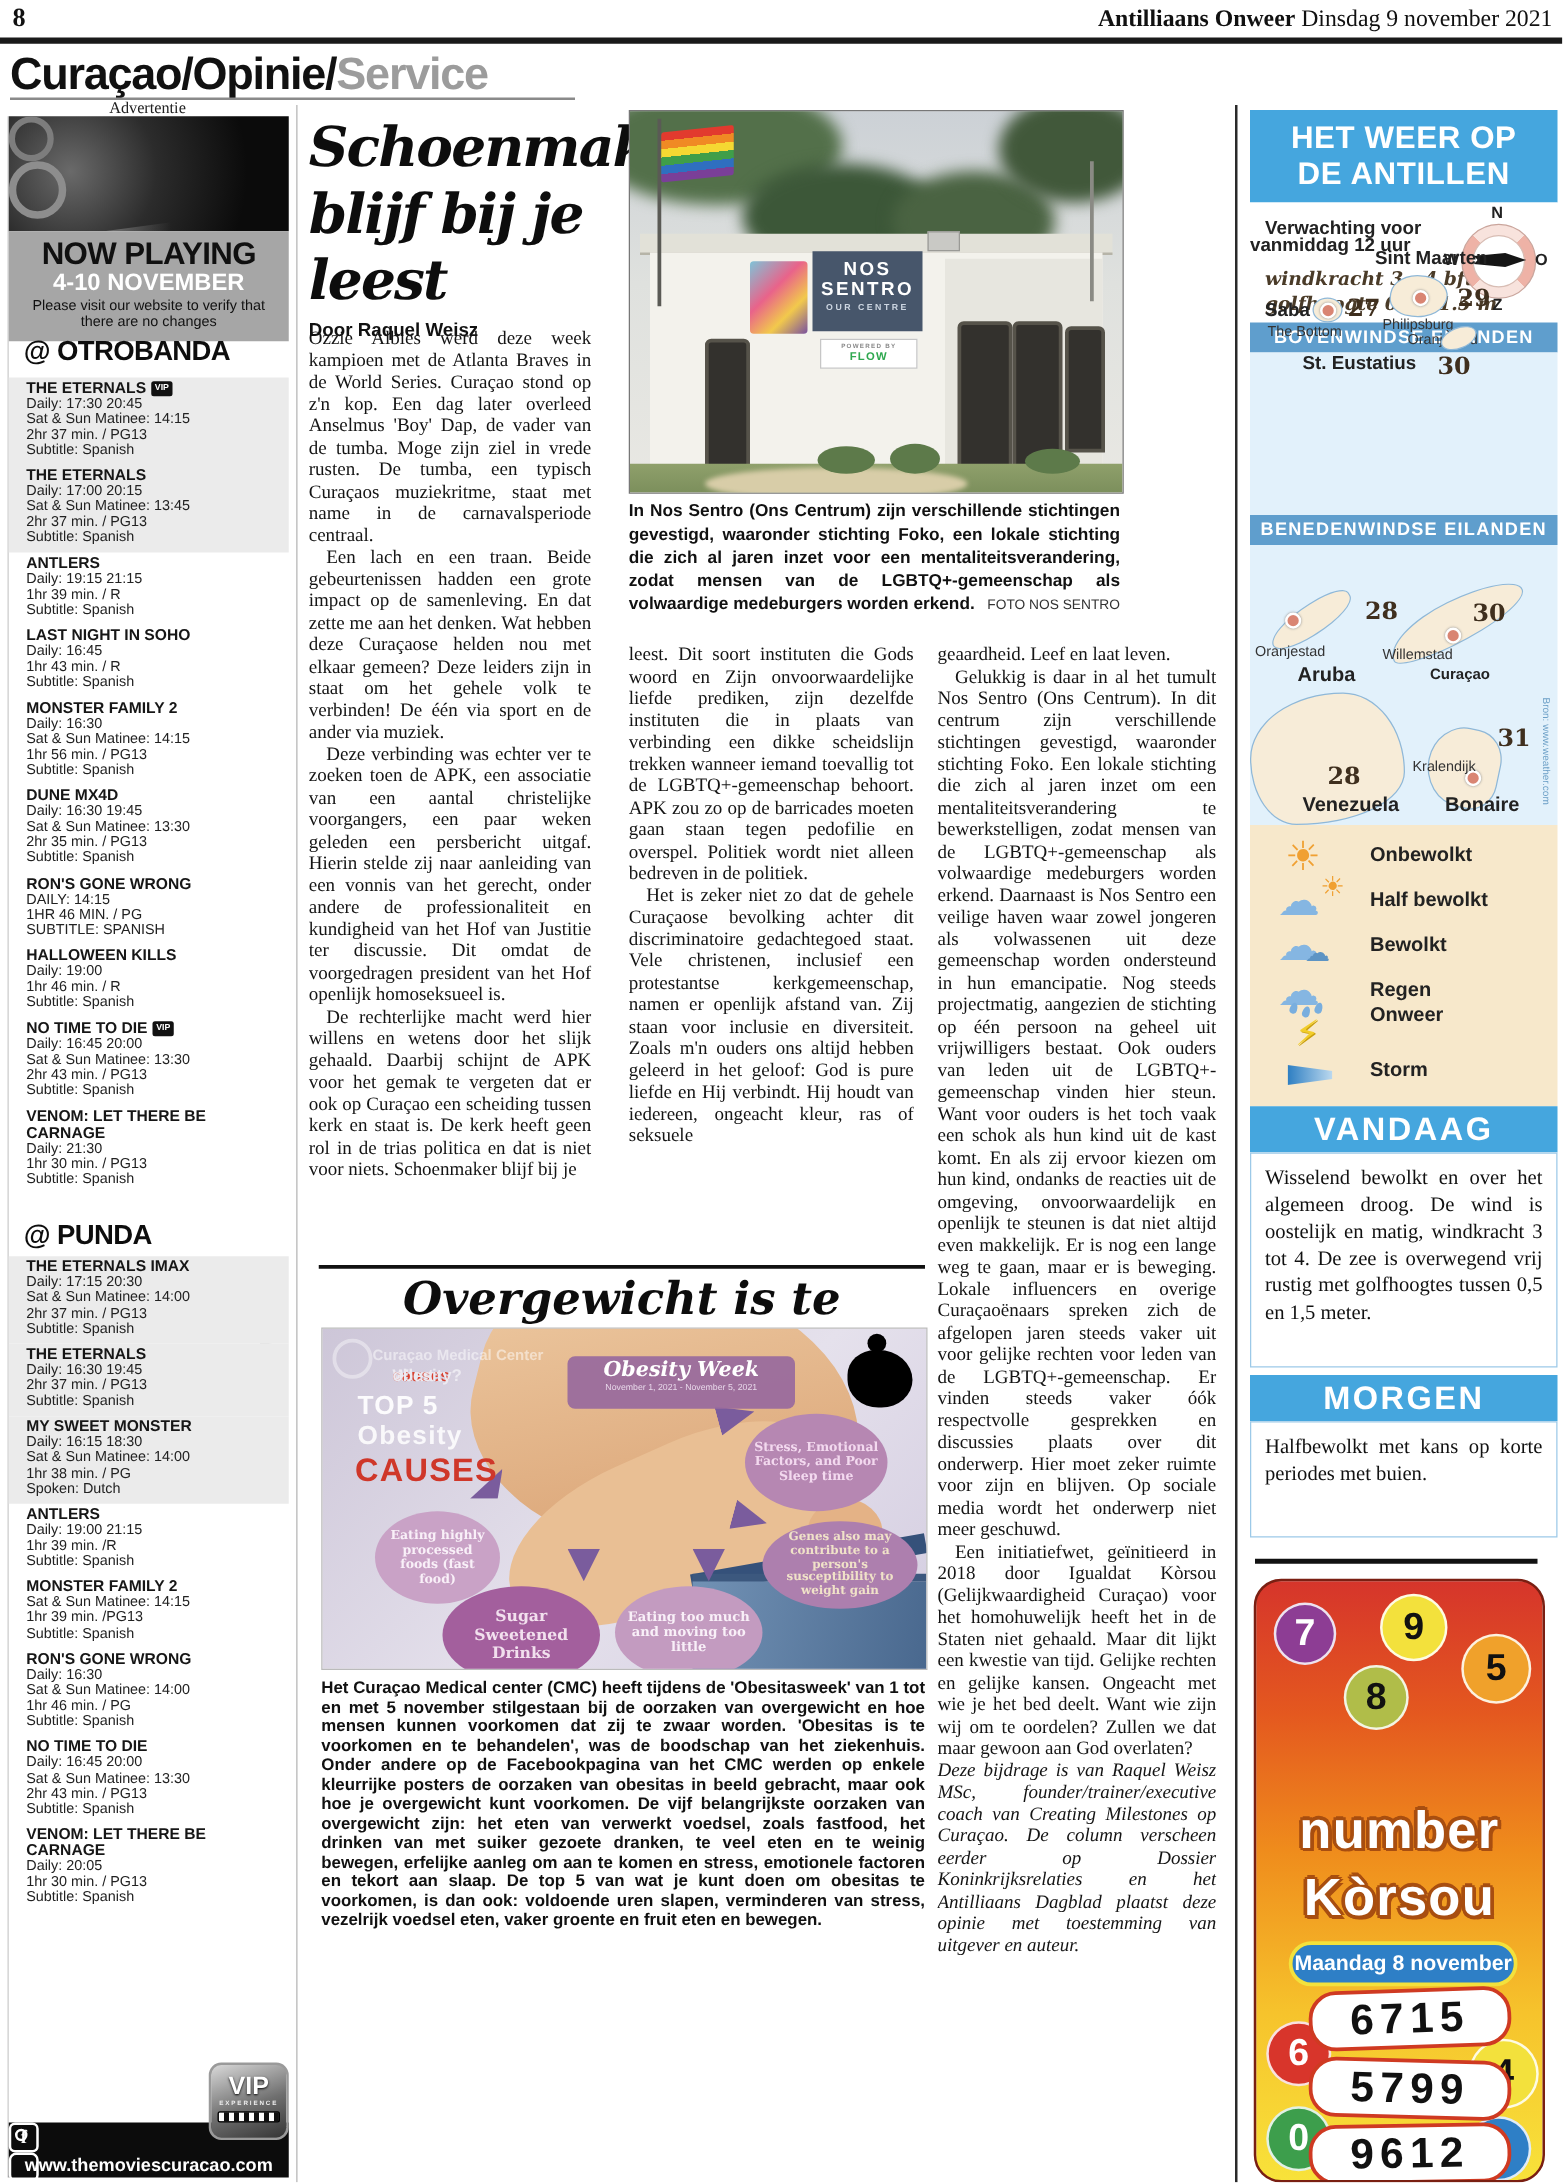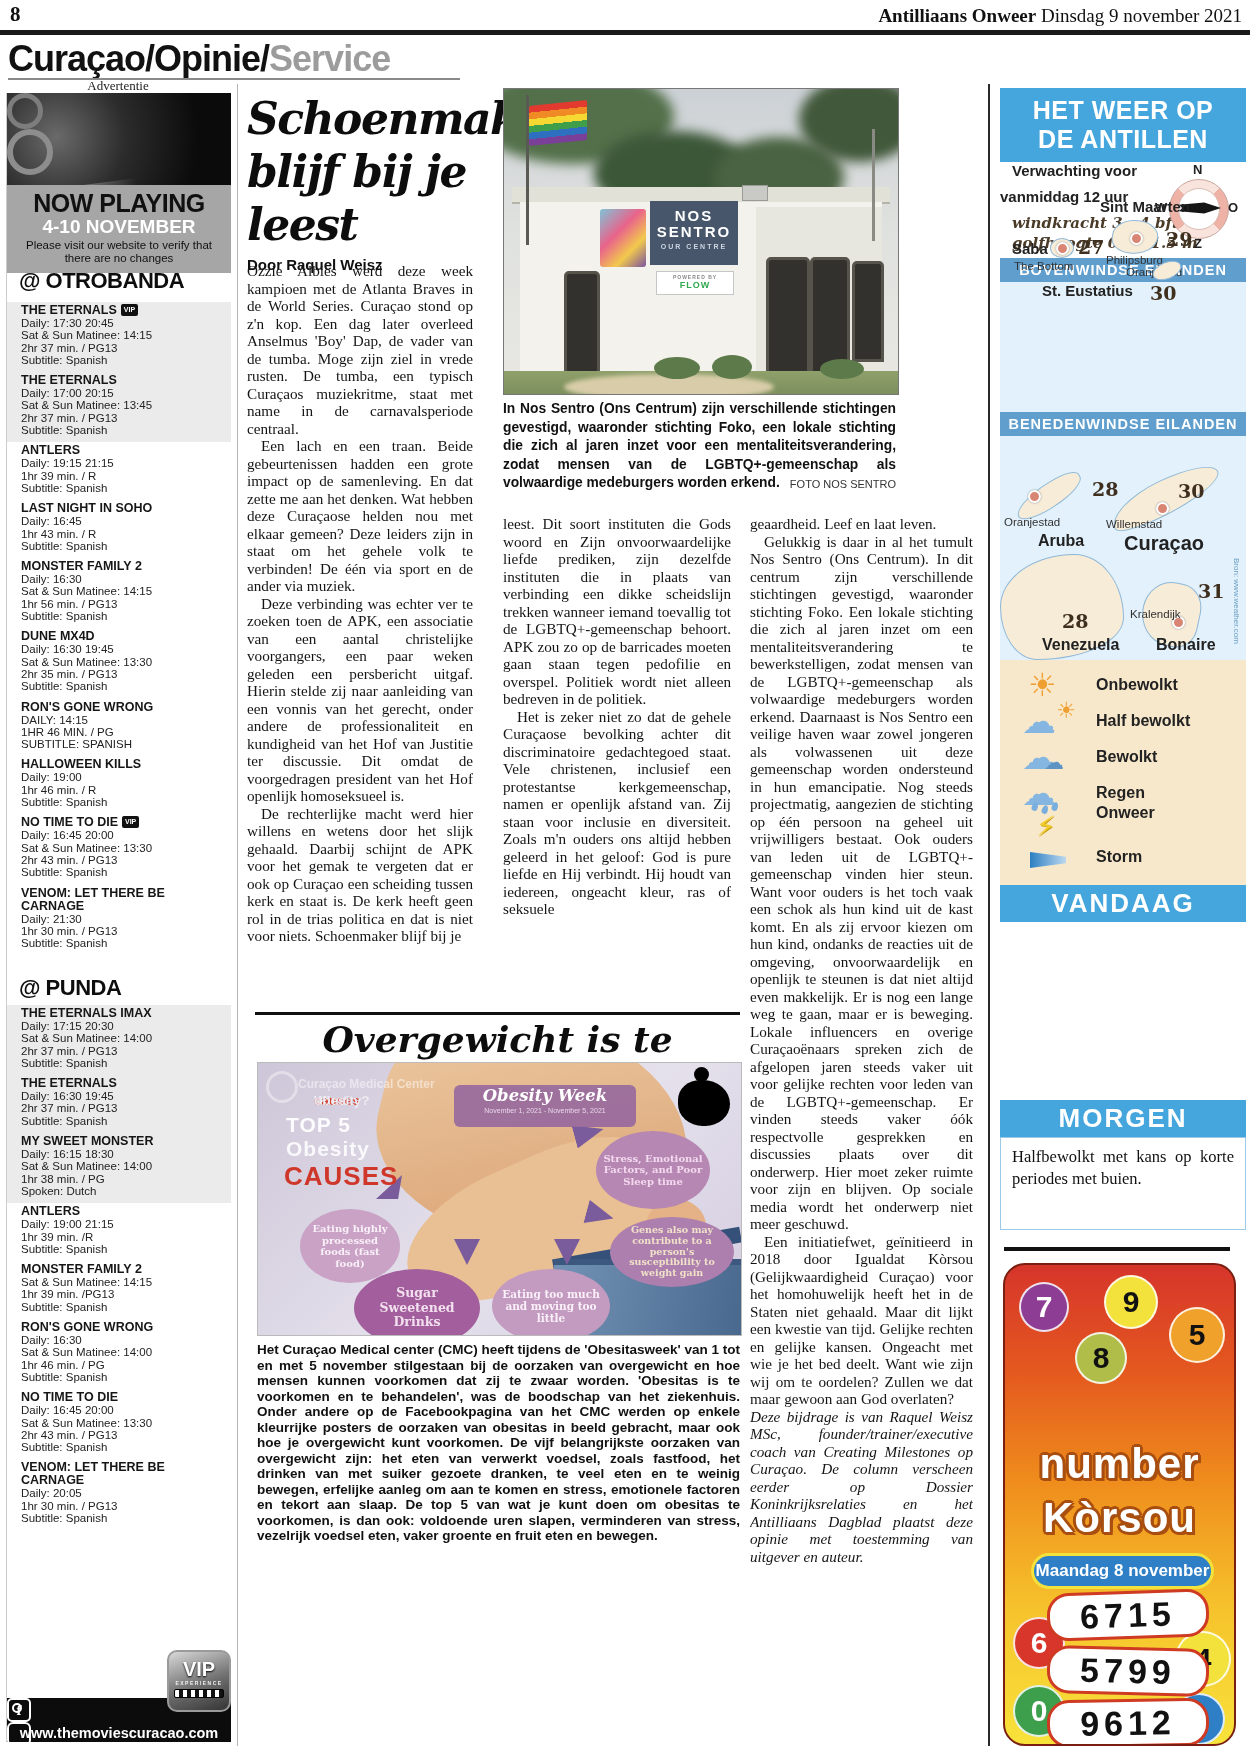--- a/index.html
+++ b/index.html
@@ -464,21 +464,21 @@
     <div class="ob-circle" style="left:352px;top:154px;width:124px;height:70px;background:#ad7fae;color:#f0e2c8;font-size:9.5px">Genes also may contribute to a person's susceptibility to weight gain</div>
   </div>
   <div class="abs" id="obesity-caption" style="left:257px;top:1342px;width:483px;font:700 13.5px/15.5px 'Liberation Sans';text-align:justify;color:#111">Het Curaçao Medical center (CMC) heeft tijdens de 'Obesitasweek' van 1 tot en met 5 november stilgestaan bij de oorzaken van overgewicht en hoe mensen kunnen voorkomen dat zij te zwaar worden. 'Obesitas is te voorkomen en te behandelen', was de boodschap van het ziekenhuis. Onder andere op de Facebookpagina van het CMC werden op enkele kleurrijke posters de oorzaken van obesitas in beeld gebracht, maar ook hoe je overgewicht kunt voorkomen. De vijf belangrijkste oorzaken van overgewicht zijn: het eten van verwerkt voedsel, zoals fastfood, het drinken van met suiker gezoete dranken, te veel eten en te weinig bewegen, erfelijke aanleg om aan te komen en stress, emotionele factoren en tekort aan slaap. De top 5 van wat je kunt doen om obesitas te voorkomen, is dan ook: voldoende uren slapen, verminderen van stress, vezelrijk voedsel eten, vaker groente en fruit eten en bewegen.</div>
 
   <div class="abs" id="weather">
     <div class="wx-head">
       <span style="position:static;display:block">HET WEER OP</span>
       <span style="position:static;display:block">DE ANTILLEN</span>
     </div>
     <div class="wx-fc">
-      <span class="fc-l" style="left:12px;top:0">Verwachting voor</span>
+      <span class="fc-l" style="left:12px;top:12px">Verwachting voor</span>
       <span class="fc-l" style="left:0;top:26px">vanmiddag 12 uur</span>
       <span class="fc-it" style="left:12px;top:52px">windkracht 3 - 4 bft</span>
       <span class="fc-it" style="left:12px;top:72px">golfhoogte 0.5 - 1.5 m</span>
       <div class="compass">
         <div class="c-ring"></div>
         <div class="c-in"></div>
         <div class="c-arrow"></div>
         <span class="c-l" style="left:39px;top:-2px">N</span>
         <span class="c-l" style="left:74px;top:36px">O</span>
         <span class="c-l" style="left:40px;top:72px">Z</span>
@@ -511,21 +511,21 @@
     <div class="island" style="left:12px;top:396px;width:72px;height:22px;border-radius:60% 40% 55% 45%;transform:rotate(-32deg)"></div>
     <div class="marker" style="left:28px;top:402px"></div>
     <span class="wtemp" style="left:92px;top:390px">28</span>
     <span class="wcity" style="left:4px;top:428px">Oranjestad</span>
     <span class="wname" style="left:38px;top:444px;font-size:16px">Aruba</span>
     <div class="wicon" style="left:118px;top:364px"></div>
     <div class="island" style="left:106px;top:392px;width:116px;height:32px;border-radius:50% 50% 60% 40%/70% 50% 50% 30%;transform:rotate(-26deg)"></div>
     <span class="wtemp" style="left:178px;top:392px">30</span>
     <div class="marker" style="left:156px;top:414px"></div>
     <span class="wcity" style="left:106px;top:430px">Willemstad</span>
-    <span class="wname" style="left:124px;top:444px;font-size:20px">Curaçao</span>
+    <span class="wname" style="left:144px;top:444px;font-size:12px">Curaçao</span>
     <div class="island" style="left:0px;top:466px;width:122px;height:104px;border-radius:60% 40% 70% 30%/50% 60% 40% 50%"></div>
     <div class="wicon" style="left:26px;top:492px"></div>
     <span class="wtemp" style="left:62px;top:522px">28</span>
     <span class="wname" style="left:42px;top:548px;font-size:16px">Venezuela</span>
     <div class="wicon" style="left:140px;top:464px"></div>
     <div class="island" style="left:142px;top:494px;width:56px;height:62px;border-radius:55% 45% 40% 60%;transform:rotate(12deg)"></div>
     <span class="wtemp" style="left:198px;top:492px">31</span>
     <div class="marker" style="left:172px;top:528px"></div>
     <span class="wcity" style="left:130px;top:520px">Kralendijk</span>
     <span class="wname" style="left:156px;top:548px;font-size:16px">Bonaire</span>
@@ -556,20 +556,21 @@
     <div class="lg-ic" style="top:722px">
         <i class="g-bolt">⚡</i>
       </div>
     <span class="lg-lb" style="top:716px">Onweer</span>
     <div class="lg-ic" style="top:754px">
         <span class="g-storm"></span>
       </div>
     <span class="lg-lb" style="top:760px">Storm</span>
 
     <div class="wx-dayhead" style="top:797px">VANDAAG</div>
+    <div class="wx-daybody" style="top:834px;height:172px">Wisselend bewolkt en over het algemeen droog. De wind is oostelijk en matig, windkracht 3 tot 4. De zee is overwegend vrij rustig met golfhoogtes tussen 0,5 en 1,5 meter.</div>
   </div>
   <div id="morgen-head">MORGEN</div>
   <div id="morgen-body">Halfbewolkt met kans op korte periodes met buien.</div>
   <div class="abs" id="bot-div"></div>
 
   <div class="abs" id="lottery">
     <div class="lot-circ" style="left:14px;top:17px;width:46px;height:46px;background:#8d3d94;color:#fff">7</div>
     <div class="lot-circ" style="left:99px;top:10px;width:50px;height:50px;background:#f3e13c;color:#111">9</div>
     <div class="lot-circ" style="left:164px;top:42px;width:52px;height:52px;background:#f0a12b;color:#111">5</div>
     <div class="lot-circ" style="left:70px;top:67px;width:48px;height:48px;background:#b0bd49;color:#111">8</div>

